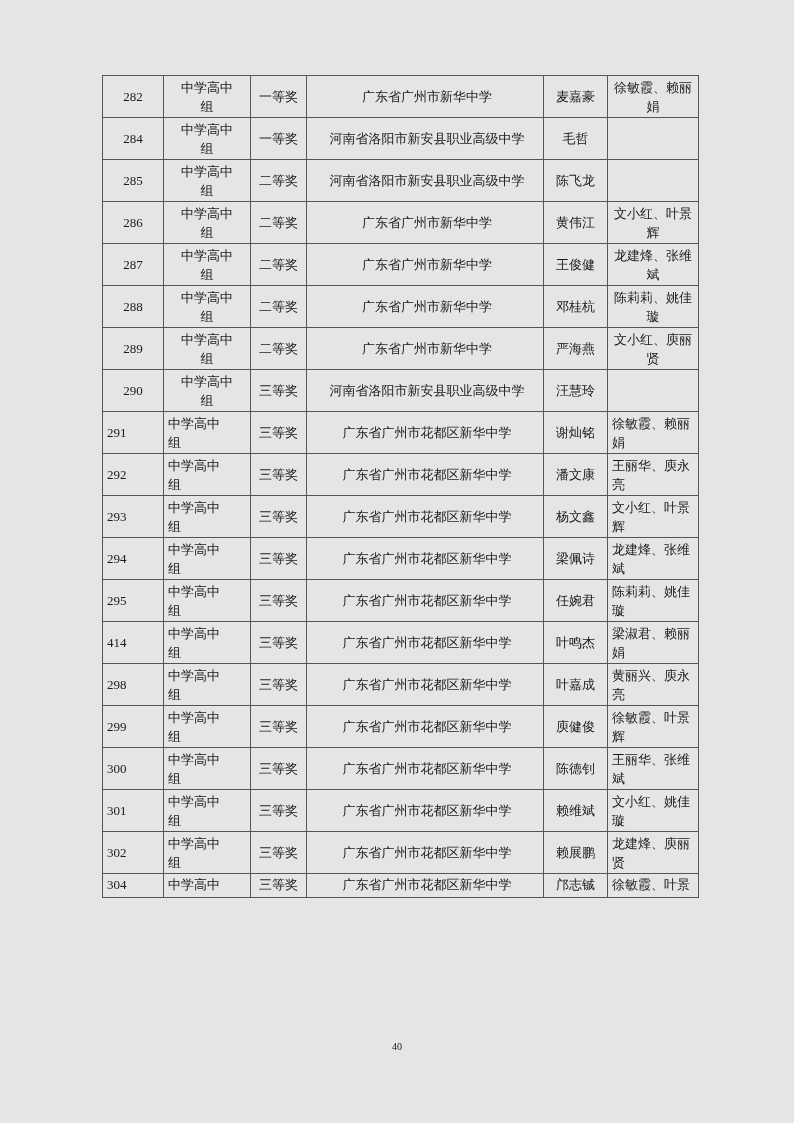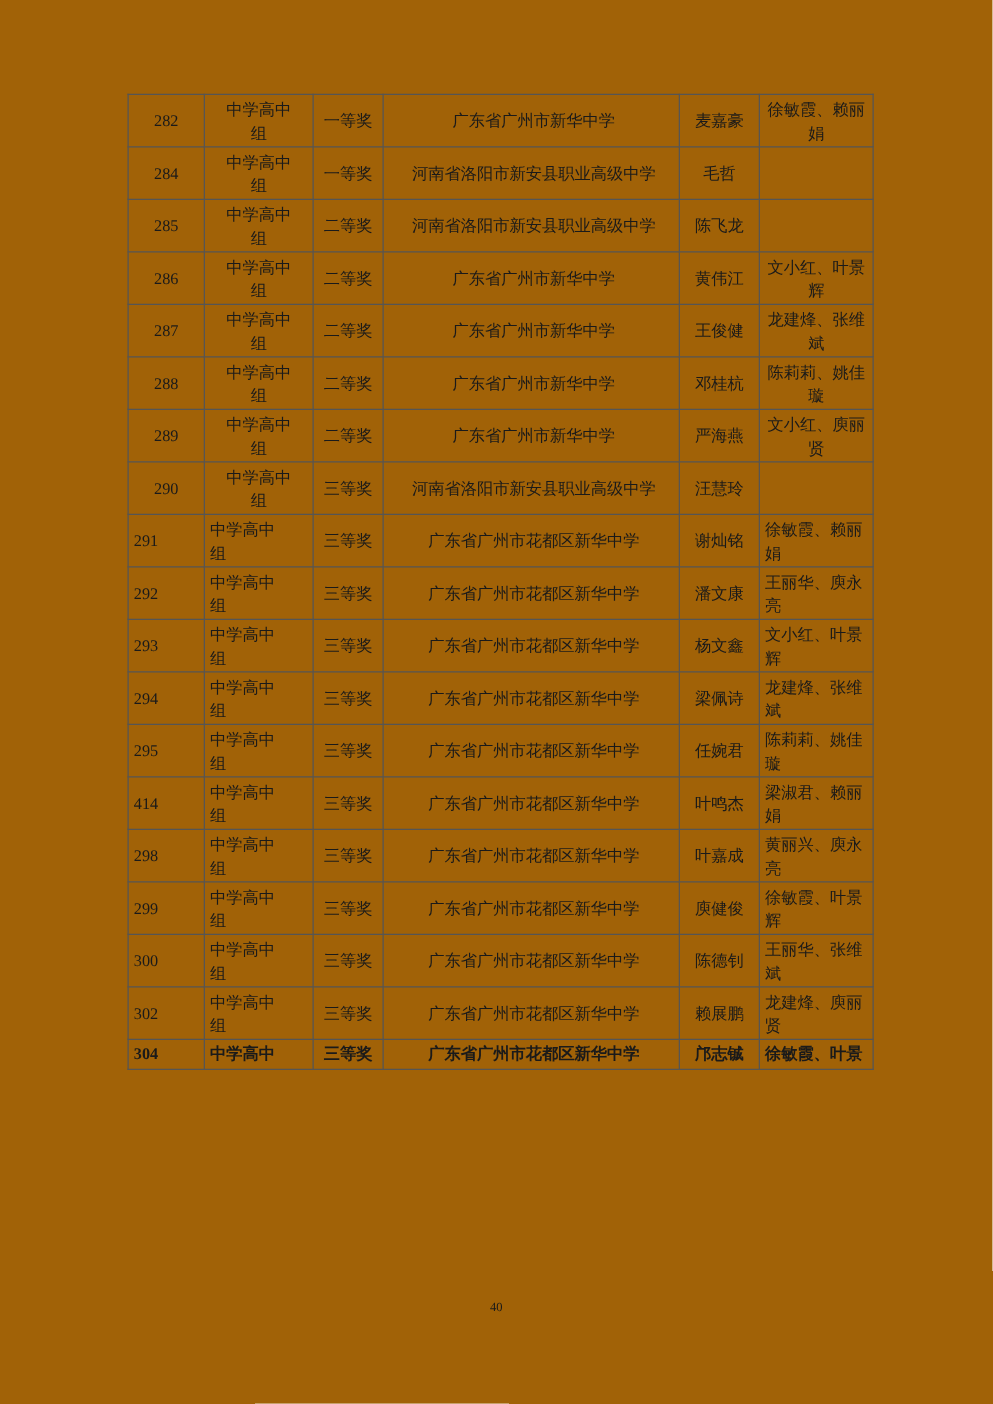--- a/index.html
+++ b/index.html
@@ -10,21 +10,21 @@
   body {
     width: 794px;
     height: 1123px;
     position: relative;
     font-family: "Liberation Serif", "DejaVu Serif", serif;
     color: #1a1a1a;
   }
   .page {
     position: absolute;
     inset: 0;
-    background: #a16207;
+    background: #e5e5e5;
     overflow: hidden;
   }
   table.award-table {
     position: absolute;
     left: 102px;
     top: 75px;
     width: 596px;
     border-collapse: collapse;
     table-layout: fixed;
   }
@@ -50,21 +50,20 @@
   
   table.award-table tr.left td.number,
   table.award-table tr.left td.group,
   table.award-table tr.left td.teachers {
     text-align: left;
     padding-left: 4px;
   }
   
   table.award-table tr.clipped {
     height: 24px;
-    font-weight: bold;
   }
   table.award-table tr.clipped td {
     vertical-align: top;
     padding-top: 1px;
   }
   .page-number {
     position: absolute;
     left: 0;
     right: 0;
     top: 1041px;
@@ -248,20 +247,30 @@
           <td class="number">300</td>
           <td class="group">中学高中
 组</td>
           <td class="award">三等奖</td>
           <td class="school">广东省广州市花都区新华中学</td>
           <td class="student">陈德钊</td>
           <td class="teachers">王丽华、张维
 斌</td>
         </tr>
         <tr class="left">
+          <td class="number">301</td>
+          <td class="group">中学高中
+组</td>
+          <td class="award">三等奖</td>
+          <td class="school">广东省广州市花都区新华中学</td>
+          <td class="student">赖维斌</td>
+          <td class="teachers">文小红、姚佳
+璇</td>
+        </tr>
+        <tr class="left">
           <td class="number">302</td>
           <td class="group">中学高中
 组</td>
           <td class="award">三等奖</td>
           <td class="school">广东省广州市花都区新华中学</td>
           <td class="student">赖展鹏</td>
           <td class="teachers">龙建烽、庾丽
 贤</td>
         </tr>
         <tr class="left clipped">

